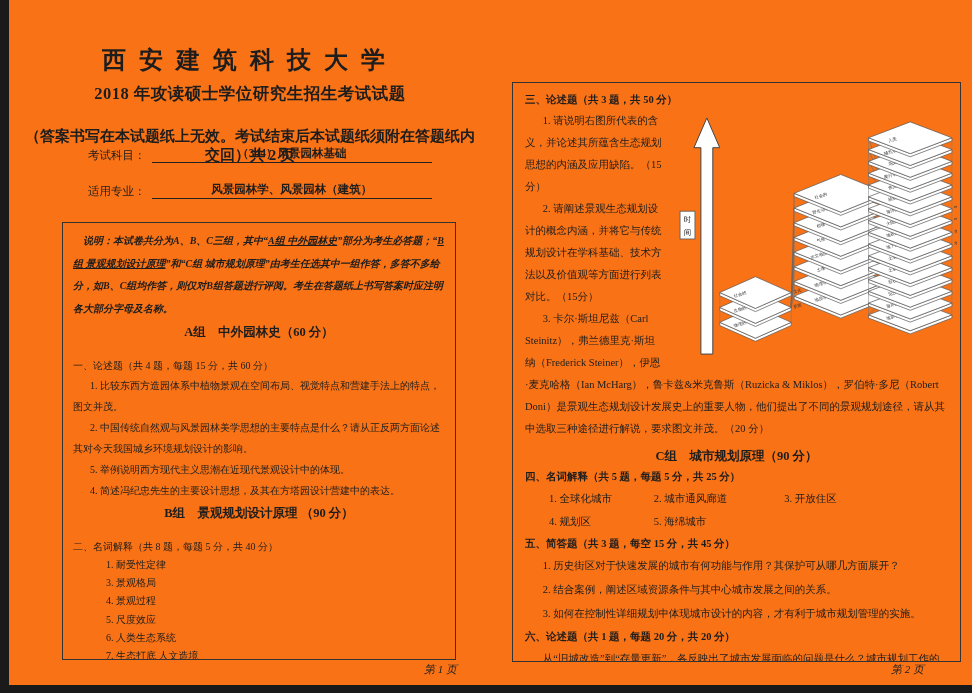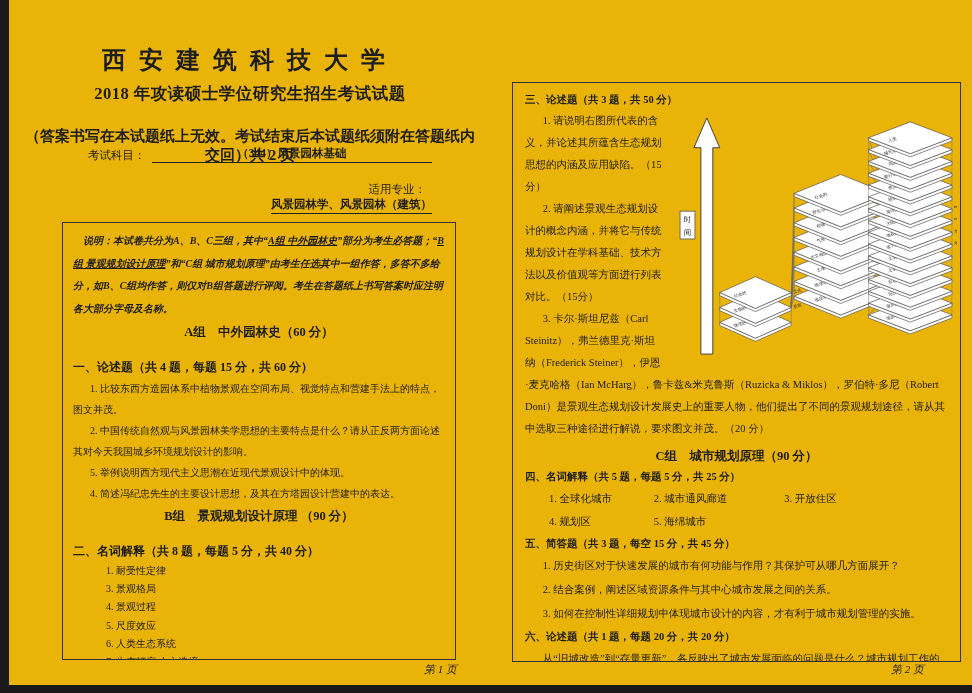--- a/index.html
+++ b/index.html
@@ -1,37 +1,37 @@
 <!DOCTYPE html>
 <html><head>
 <meta charset="utf-8">
 <style>
   html,body{margin:0;padding:0;background:#e8e8e8;}
-  .screen{position:relative;width:972px;height:693px;background:#eab308;overflow:hidden;
+  .screen{position:relative;width:972px;height:693px;background:#f97316;overflow:hidden;
           font-family:"Liberation Serif","DejaVu Serif",serif;color:#1d1d1d;}
   .scan-edge-left{position:absolute;left:0;top:0;width:9px;height:100%;background:#1a1a1a;}
   .scan-edge-bottom{position:absolute;left:0;bottom:0;width:100%;height:8px;background:#1a1a1a;}
 
   
   .p1-header{position:absolute;left:20px;top:44px;width:460px;text-align:center;}
   .uni-title{font-size:24px;font-weight:bold;letter-spacing:13px;white-space:nowrap;}
   .exam-title{font-size:16.5px;font-weight:bold;margin-top:7px;letter-spacing:.5px;}
   .exam-notice{font-size:15px;font-weight:bold;margin-top:22px;}
   .field-row{position:absolute;left:88px;width:344px;display:flex;align-items:flex-end;font-size:11.5px;}
   .field-row .lbl{white-space:nowrap;padding-right:6px;text-align:center;}
   .field-row .val{flex:1;text-align:center;border-bottom:1.2px solid #222;padding-bottom:1px;font-weight:bold;}
   .row-subject{top:146px;}
-  .row-major{top:182px;flex-direction:column;}
+  .row-major{top:182px;}
 
   .p1-box{position:absolute;left:62px;top:222px;width:394px;height:438px;border:1.4px solid #333;
           box-sizing:border-box;padding:7px 10px 4px 10px;font-size:10px;overflow:hidden;}
   .instr{line-height:22.5px;text-indent:1em;font-weight:bold;font-style:italic;}
   .u{text-decoration:underline;}
   .grp-title{text-align:center;font-weight:bold;font-size:12.5px;margin:4px 0 4px 0;}
-  .sec-title{font-weight:bold;font-size:12px;margin:18px 0 2px 0;}
+  .sec-title{font-weight:normal;font-size:10px;margin:18px 0 2px 0;}
   .q{text-indent:1.7em;line-height:21px;}
   .blist{padding-left:33px;line-height:18.2px;}
   .pg-footer{position:absolute;font-size:11px;font-style:italic;}
   .f1{left:424px;top:662px;}
   .f2{left:891px;top:662px;}
 
   
   .p2-box{position:absolute;left:512px;top:82px;width:449px;height:580px;border:1.4px solid #333;
           box-sizing:border-box;padding:6px 12px 4px 12px;font-size:10.5px;overflow:hidden;}
   .diagram{float:right;width:286px;height:254px;margin:-2px -9px 4px 7px;}

